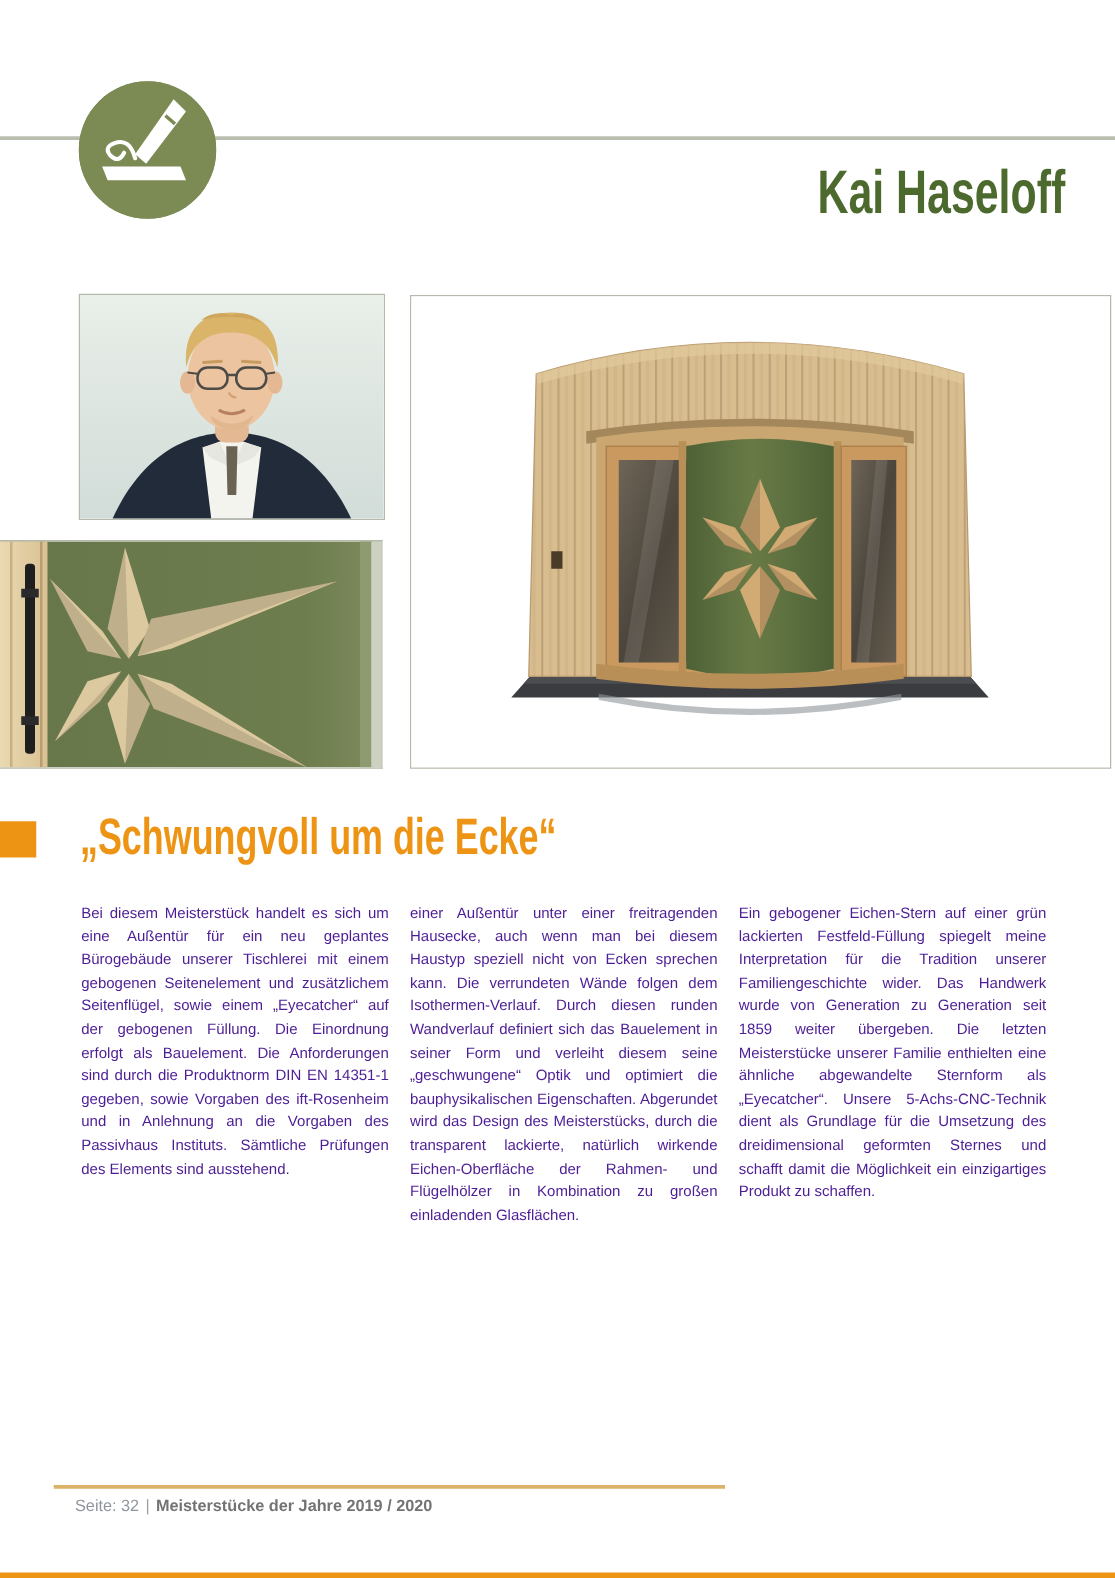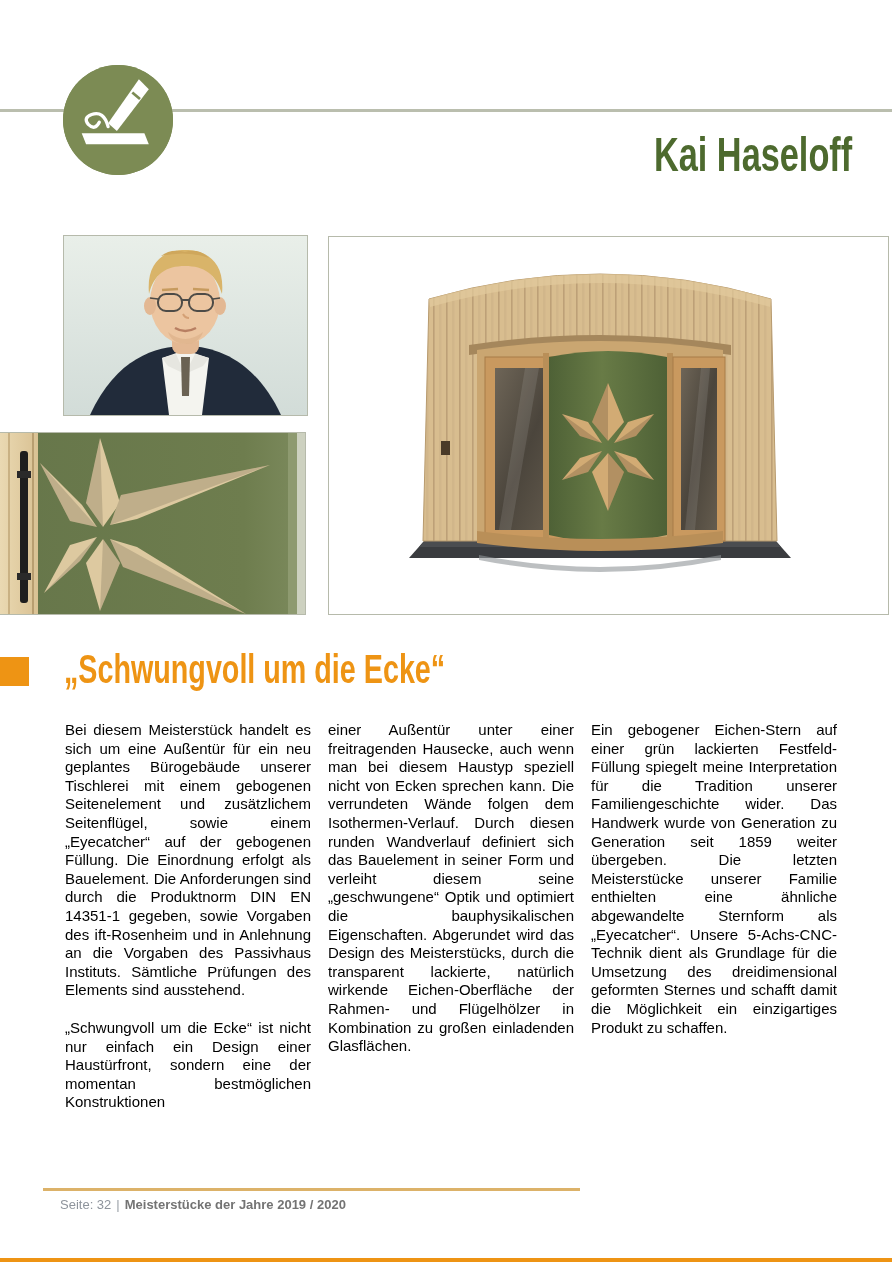--- a/index.html
+++ b/index.html
@@ -28,21 +28,21 @@
     font-size:41px;font-weight:700;color:#ee9414;white-space:nowrap;
     transform:scaleX(0.70);transform-origin:0 50%;
   }
   .columns{
     position:absolute;left:65px;top:719px;width:772px;
     display:flex;gap:17px;
   }
   .col{width:246px;}
   .col p{
     margin:0 0 19px 0;
-    font-size:15px;line-height:18.6px;color:#000000;
+    font-size:12px;line-height:18.6px;color:#4c1d95;
     text-align:justify;hyphens:auto;-webkit-hyphens:auto;
   }
   .footer-rule{position:absolute;left:43px;top:1186px;width:537px;height:3px;background:#dcb269;}
   .footer-text{position:absolute;left:60px;top:1195px;font-size:13px;color:#8e949c;white-space:nowrap;}
   .footer-text .pub{font-weight:700;color:#737373;}
   .footer-text .sep{margin:0 5px;color:#9aa0a7;}
   .bottom-bar{position:absolute;left:0;top:1256px;width:892px;height:6px;background:#ee9414;}
   svg{display:block;}
 </style>
 </head>
@@ -223,21 +223,20 @@
       <rect x="112" y="204" width="9" height="14" fill="#4a3a28"></rect>
     </svg>
   </div>
 
   <div class="section-marker"></div>
   <div class="section-title">„Schwungvoll um die Ecke“</div>
 
   <div class="columns">
     <div class="col">
       <p>Bei diesem Meisterstück handelt es sich um eine Außentür für ein neu geplantes Bürogebäude unserer Tischlerei mit einem gebogenen Seitenelement und zusätzlichem Seitenflügel, sowie einem „Eyecatcher“ auf der gebogenen Füllung. Die Einordnung erfolgt als Bauelement. Die Anforderungen sind durch die Produktnorm DIN EN 14351-1 gegeben, sowie Vorgaben des ift-Rosenheim und in Anlehnung an die Vorgaben des Passivhaus Instituts. Sämtliche Prüfungen des Elements sind ausstehend.</p>
-      <p>„Schwungvoll um die Ecke“ ist nicht nur einfach ein Design einer Haustürfront, sondern eine der momentan bestmöglichen Konstruktionen</p>
     </div>
     <div class="col">
       <p>einer Außentür unter einer freitragenden Hausecke, auch wenn man bei diesem Haustyp speziell nicht von Ecken sprechen kann. Die verrundeten Wände folgen dem Isothermen-Verlauf. Durch diesen runden Wandverlauf definiert sich das Bauelement in seiner Form und verleiht diesem seine „geschwungene“ Optik und optimiert die bauphysikalischen Eigenschaften. Abgerundet wird das Design des Meisterstücks, durch die transparent lackierte, natürlich wirkende Eichen-Oberfläche der Rahmen- und Flügelhölzer in Kombination zu großen einladenden Glasflächen.</p>
     </div>
     <div class="col">
       <p>Ein gebogener Eichen-Stern auf einer grün lackierten Festfeld-Füllung spiegelt meine Interpretation für die Tradition unserer Familiengeschichte wider. Das Handwerk wurde von Generation zu Generation seit 1859 weiter übergeben. Die letzten Meisterstücke unserer Familie enthielten eine ähnliche abgewandelte Sternform als „Eyecatcher“. Unsere 5-Achs-CNC-Technik dient als Grundlage für die Umsetzung des dreidimensional geformten Sternes und schafft damit die Möglichkeit ein einzigartiges Produkt zu schaffen.</p>
     </div>
   </div>
 
   <div class="footer-rule"></div>

